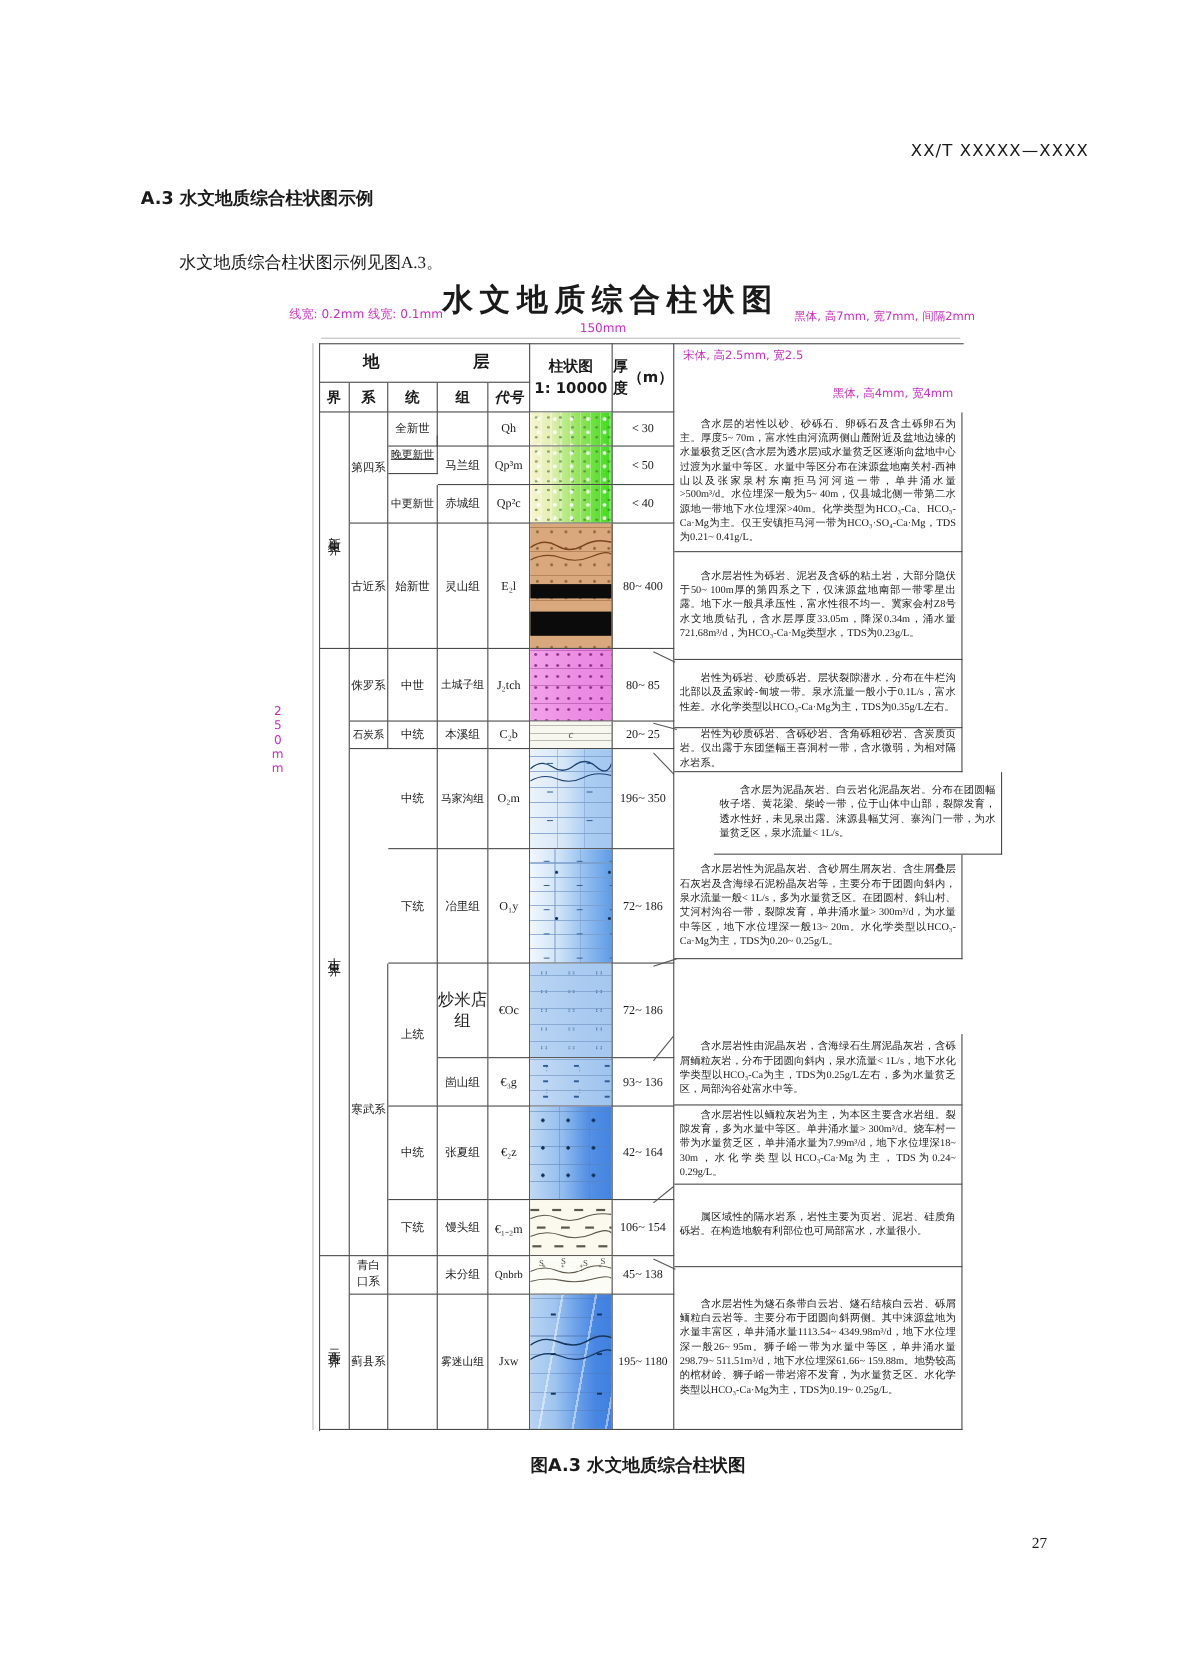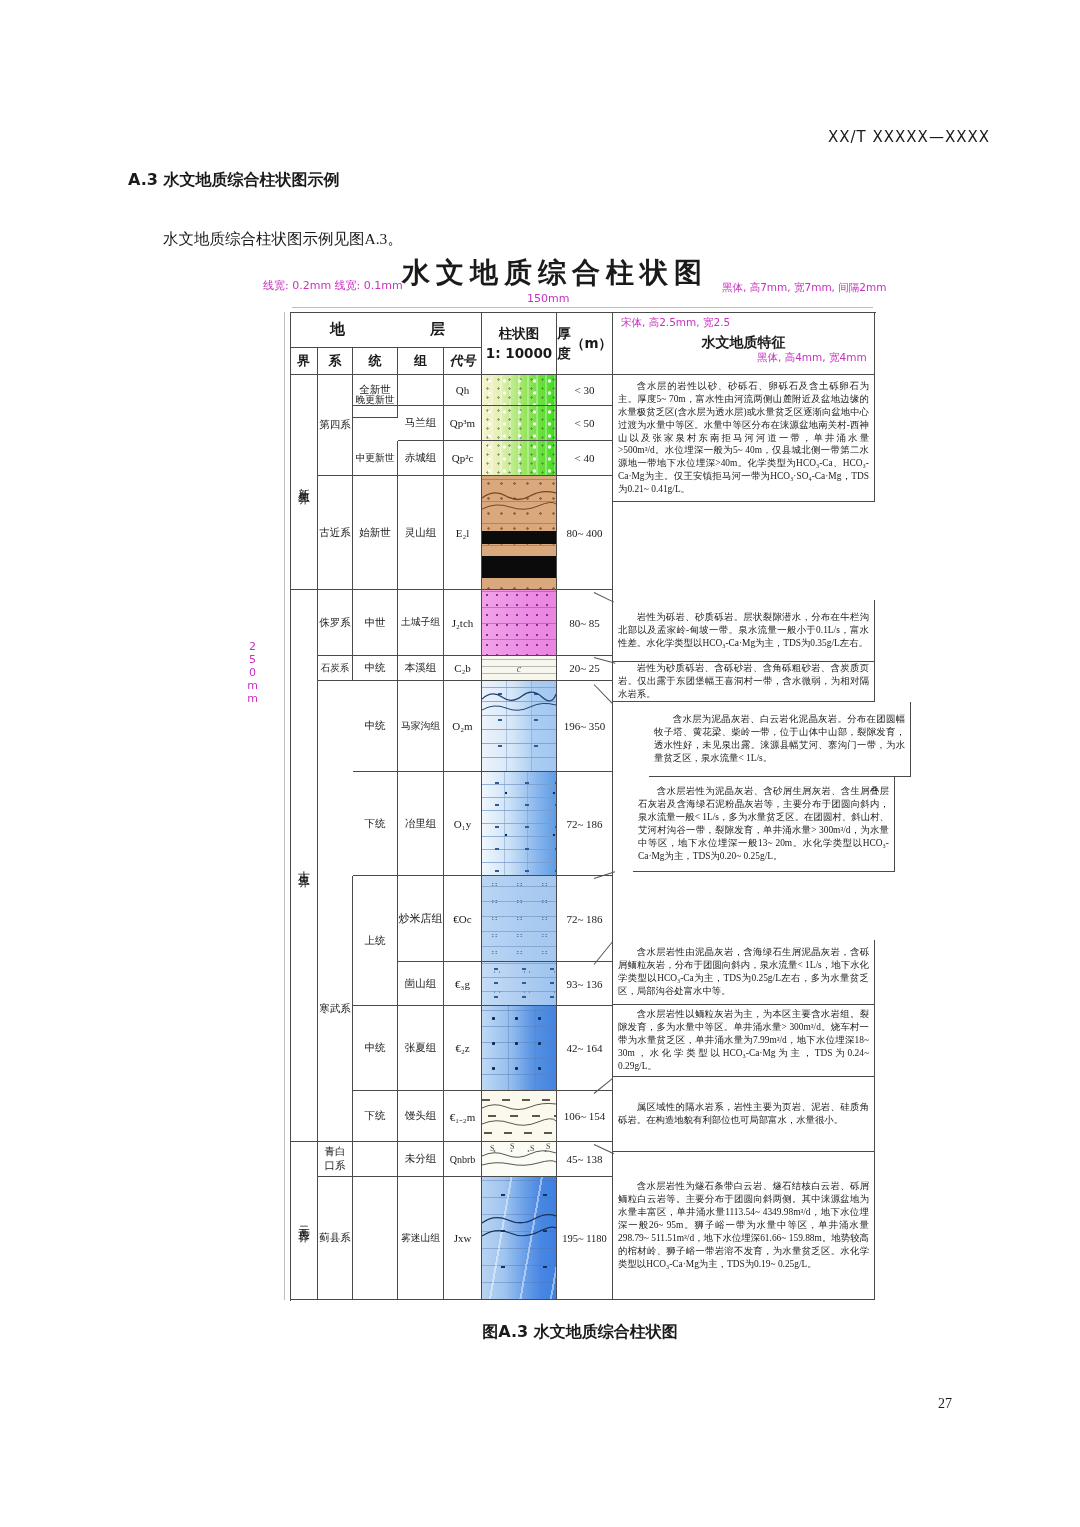--- a/index.html
+++ b/index.html
@@ -118,59 +118,58 @@
   <div class="cell hd" style="left:398px;top:348px;width:46px;height:27px;font-size:13px;">组</div>
   <div class="cell hd" style="left:444px;top:348px;width:38px;height:27px;font-size:13px;font-style:italic;">代号</div>
   <div class="cell hd" style="left:482px;top:312px;width:75px;height:63px;flex-direction:column;font-size:13.5px;line-height:1.5;">
     <span>柱状图</span>
     <span>1: 10000</span>
   </div>
   <div class="cell hd" style="left:557px;top:312px;width:56px;height:63px;font-size:13.5px;line-height:1.5;">
     <span>厚度</span>
     <span>（m）</span>
   </div>
-  <div class="cell hd" style="left:613px;top:312px;width:262px;height:63px;font-size:14px;">水文地质特征</div>
 
   <div class="cell vtext" style="left:290px;top:375px;width:28px;height:215px;font-size:12px;">新生界</div>
   <div class="cell vtext" style="left:290px;top:590px;width:28px;height:552px;font-size:12px;">古生界</div>
   <div class="cell vtext" style="left:290px;top:1142px;width:28px;height:158px;font-size:12px;">元古界</div>
 
   <div class="cell lbl" style="left:318px;top:375px;width:35px;height:101px;">第四系</div>
   <div class="cell lbl" style="left:318px;top:476px;width:35px;height:114px;">古近系</div>
   <div class="cell lbl" style="left:318px;top:590px;width:35px;height:66px;">侏罗系</div>
   <div class="cell lbl" style="left:318px;top:656px;width:35px;height:25px;font-size:9.5px;">石炭系</div>
   <div class="cell lbl" style="left:318px;top:876px;width:35px;height:266px;">寒武系</div>
   <div class="cell" style="left:318px;top:1142px;width:35px;height:35px;">
     <span class="lbl" style="display:inline-block;width:24px;word-break:break-all;line-height:1.35;">青白口系</span>
   </div>
   <div class="cell lbl" style="left:318px;top:1177px;width:35px;height:123px;">蓟县系</div>
 
   <div class="cell lbl" style="left:353px;top:375px;width:45px;height:31px;">全新世</div>
-  <div class="cell lbl" style="left:353px;top:383px;width:45px;height:35px;font-size:9.8px;">晚更新世</div>
+  <div class="cell lbl" style="left:353px;top:396px;width:45px;height:35px;font-size:9.8px;text-decoration:underline;">晚更新世</div>
   <div class="cell lbl" style="left:353px;top:441px;width:45px;height:35px;font-size:9.8px;">中更新世</div>
   <div class="cell lbl" style="left:353px;top:476px;width:45px;height:114px;">始新世</div>
   <div class="cell lbl" style="left:353px;top:590px;width:45px;height:66px;">中世</div>
   <div class="cell lbl" style="left:353px;top:656px;width:45px;height:25px;">中统</div>
   <div class="cell lbl" style="left:353px;top:681px;width:45px;height:91px;">中统</div>
   <div class="cell lbl" style="left:353px;top:772px;width:45px;height:104px;">下统</div>
   <div class="cell lbl" style="left:353px;top:876px;width:45px;height:130px;">上统</div>
   <div class="cell lbl" style="left:353px;top:1006px;width:45px;height:85px;">中统</div>
   <div class="cell lbl" style="left:353px;top:1091px;width:45px;height:51px;">下统</div>
   <div class="cell lbl" style="left:353px;top:1142px;width:45px;height:35px;"></div>
   <div class="cell lbl" style="left:353px;top:1177px;width:45px;height:123px;"></div>
 
   <div class="cell lbl" style="left:398px;top:375px;width:46px;height:31px;"></div>
   <div class="cell lbl" style="left:398px;top:406px;width:46px;height:35px;">马兰组</div>
   <div class="cell lbl" style="left:398px;top:441px;width:46px;height:35px;">赤城组</div>
   <div class="cell lbl" style="left:398px;top:476px;width:46px;height:114px;">灵山组</div>
   <div class="cell lbl" style="left:398px;top:590px;width:46px;height:66px;font-size:9.8px;">土城子组</div>
   <div class="cell lbl" style="left:398px;top:656px;width:46px;height:25px;">本溪组</div>
   <div class="cell lbl" style="left:398px;top:681px;width:46px;height:91px;font-size:9.8px;">马家沟组</div>
   <div class="cell lbl" style="left:398px;top:772px;width:46px;height:104px;">冶里组</div>
-  <div class="cell lbl" style="left:398px;top:876px;width:46px;height:86px;font-size:11px;">炒米店组</div>
+  <div class="cell lbl" style="left:398px;top:876px;width:46px;height:86px;font-size:15px;">炒米店组</div>
   <div class="cell lbl" style="left:398px;top:962px;width:46px;height:44px;">崮山组</div>
   <div class="cell lbl" style="left:398px;top:1006px;width:46px;height:85px;">张夏组</div>
   <div class="cell lbl" style="left:398px;top:1091px;width:46px;height:51px;">馒头组</div>
   <div class="cell lbl" style="left:398px;top:1142px;width:46px;height:35px;">未分组</div>
   <div class="cell lbl" style="left:398px;top:1177px;width:46px;height:123px;font-size:9.8px;text-align:right;">雾迷山组</div>
 
   <div class="cell code" style="left:444px;top:375px;width:38px;height:31px;">Qh</div>
   <div class="cell code" style="left:444px;top:406px;width:38px;height:35px;">Qp³m</div>
   <div class="cell code" style="left:444px;top:441px;width:38px;height:35px;">Qp²c</div>
   <div class="cell code" style="left:444px;top:476px;width:38px;height:114px;">E₂l</div>
@@ -244,30 +243,33 @@
   <div class="cell thk" style="left:557px;top:876px;width:56px;height:86px;">72~ 186</div>
   <div class="cell thk" style="left:557px;top:962px;width:56px;height:44px;">93~ 136</div>
   <div class="cell thk" style="left:557px;top:1006px;width:56px;height:85px;">42~ 164</div>
   <div class="cell thk" style="left:557px;top:1091px;width:56px;height:51px;">106~ 154</div>
   <div class="cell thk" style="left:557px;top:1142px;width:56px;height:35px;">45~ 138</div>
   <div class="cell thk" style="left:557px;top:1177px;width:56px;height:123px;font-size:10.5px;">195~ 1180</div>
 
   <div class="cell desc" style="left:613px;top:375px;width:262px;height:127px;">
       <p>含水层的岩性以砂、砂砾石、卵砾石及含土砾卵石为主。厚度5~ 70m，富水性由河流两侧山麓附近及盆地边缘的水量极贫乏区(含水层为透水层)或水量贫乏区逐渐向盆地中心过渡为水量中等区。水量中等区分布在涞源盆地南关村-西神山以及张家泉村东南拒马河河道一带，单井涌水量&gt;500m³/d。水位埋深一般为5~ 40m，仅县城北侧一带第二水源地一带地下水位埋深&gt;40m。化学类型为HCO₃-Ca、HCO₃-Ca·Mg为主。仅王安镇拒马河一带为HCO₃·SO₄-Ca·Mg，TDS为0.21~ 0.41g/L。</p>
     </div>
+  <div class="cell desc" style="left:613px;top:502px;width:262px;height:98px;">
+      <p>含水层岩性为砾岩、泥岩及含砾的粘土岩，大部分隐伏于50~ 100m厚的第四系之下，仅涞源盆地南部一带零星出露。地下水一般具承压性，富水性很不均一。冀家会村Z8号水文地质钻孔，含水层厚度33.05m，降深0.34m，涌水量721.68m³/d，为HCO₃-Ca·Mg类型水，TDS为0.23g/L。</p>
+    </div>
   <div class="cell desc" style="left:613px;top:600px;width:262px;height:62px;">
       <p>岩性为砾岩、砂质砾岩。层状裂隙潜水，分布在牛栏沟北部以及孟家岭-甸坡一带。泉水流量一般小于0.1L/s，富水性差。水化学类型以HCO₃-Ca·Mg为主，TDS为0.35g/L左右。</p>
     </div>
   <div class="cell desc" style="left:613px;top:662px;width:262px;height:40px;">
       <p>岩性为砂质砾岩、含砾砂岩、含角砾粗砂岩、含炭质页岩。仅出露于东团堡幅王喜洞村一带，含水微弱，为相对隔水岩系。</p>
     </div>
   <div class="cell desc" style="left:613px;top:702px;width:262px;height:75px;margin-left:36px;">
       <p>含水层为泥晶灰岩、白云岩化泥晶灰岩。分布在团圆幅牧子塔、黄花梁、柴岭一带，位于山体中山部，裂隙发育，透水性好，未见泉出露。涞源县幅艾河、寨沟门一带，为水量贫乏区，泉水流量&lt; 1L/s。</p>
     </div>
-  <div class="cell desc" style="left:613px;top:777px;width:262px;height:95px;margin-left:20px;">
+  <div class="cell desc" style="left:613px;top:777px;width:262px;height:95px;">
       <p>含水层岩性为泥晶灰岩、含砂屑生屑灰岩、含生屑叠层石灰岩及含海绿石泥粉晶灰岩等，主要分布于团圆向斜内，泉水流量一般&lt; 1L/s，多为水量贫乏区。在团圆村、斜山村、艾河村沟谷一带，裂隙发育，单井涌水量&gt; 300m³/d，为水量中等区，地下水位埋深一般13~ 20m。水化学类型以HCO₃-Ca·Mg为主，TDS为0.20~ 0.25g/L。</p>
     </div>
   <div class="cell desc" style="left:613px;top:940px;width:262px;height:65px;">
       <p>含水层岩性由泥晶灰岩，含海绿石生屑泥晶灰岩，含砾屑鲕粒灰岩，分布于团圆向斜内，泉水流量&lt; 1L/s，地下水化学类型以HCO₃-Ca为主，TDS为0.25g/L左右，多为水量贫乏区，局部沟谷处富水中等。</p>
     </div>
   <div class="cell desc" style="left:613px;top:1005px;width:262px;height:72px;">
       <p>含水层岩性以鲕粒灰岩为主，为本区主要含水岩组。裂隙发育，多为水量中等区。单井涌水量&gt; 300m³/d。烧车村一带为水量贫乏区，单井涌水量为7.99m³/d，地下水位埋深18~ 30m，水化学类型以HCO₃-Ca·Mg为主，TDS为0.24~ 0.29g/L。</p>
     </div>
   <div class="cell desc" style="left:613px;top:1077px;width:262px;height:75px;">
       <p>属区域性的隔水岩系，岩性主要为页岩、泥岩、硅质角砾岩。在构造地貌有利部位也可局部富水，水量很小。</p>

